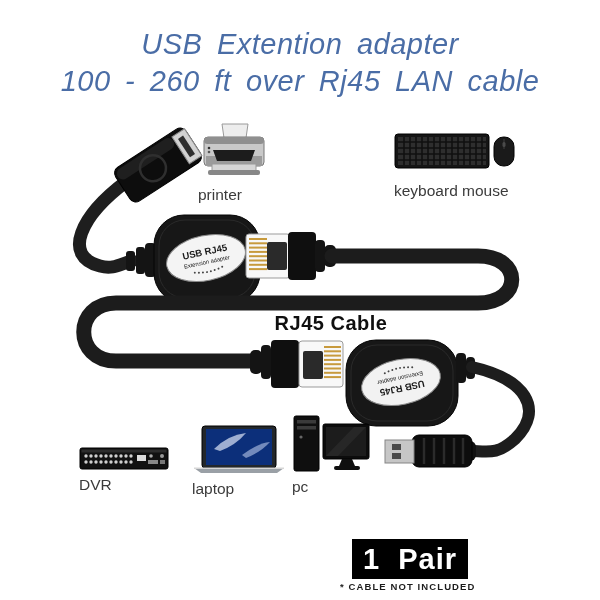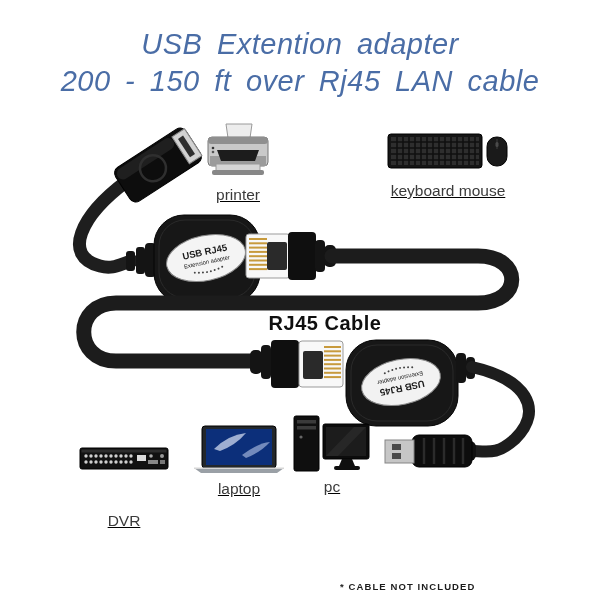--- a/index.html
+++ b/index.html
@@ -5,51 +5,51 @@
   html,body { margin:0; padding:0; background:#fff; }
   .stage {
     position:relative; width:600px; height:600px; background:#ffffff;
     font-family:"Liberation Sans", sans-serif; overflow:hidden; margin:11px auto;
   }
   .title { position:absolute; top:15px; left:0; width:600px; text-align:center; }
   .title-line {
     font-style:italic; font-size:29px; line-height:37px; color:#4a6da6;
     letter-spacing:.5px; word-spacing:6px; font-weight:400;
   }
-  .device { position:absolute; display:flex; flex-direction:column; align-items:center;text-decoration:underline; }
+  .device { position:absolute; display:flex; flex-direction:column; align-items:flex-start; }
   .device-label { font-size:15.5px; color:#3b3b3b; margin-top:5px; white-space:nowrap; }
   .dev-printer { left:198px; top:112px; width:80px; }
   .dev-udisk   { left:299px; top:116px; width:64px; }
-  .dev-kbm     { left:386px; top:118px; width:124px; }
-  .dev-dvr     { left:79px;  top:434px; width:90px;gap:36px; }
+  .dev-kbm     { left:394px; top:118px; width:124px; }
+  .dev-dvr     { left:79px;  top:434px; width:90px; }
   .dev-laptop  { left:192px; top:414px; width:94px; }
   .dev-pc      { left:292px; top:402px; width:80px; }
   .assembly { position:absolute; left:0; top:0; }
   .rj45-label {
-    position:absolute; left:230px; top:301px; width:190px; text-align:center;
+    position:absolute; left:236px; top:301px; width:190px; text-align:center;
     font-size:20px; font-weight:bold; color:#0f0f0f; letter-spacing:.5px;
   }
   .pair-badge {
     position:absolute; left:352px; top:528px; width:116px; height:40px;
     background:#000; color:#fff; display:flex; align-items:center; justify-content:center;
     font-size:29px; font-weight:800; white-space:pre; letter-spacing:1px;
   }
   .pair-note {
     position:absolute; left:340px; top:570px; width:140px; text-align:left;
     font-size:9.5px; letter-spacing:1.1px; color:#1c1c1c; font-weight:600; white-space:nowrap;
   }
 </style>
 </head>
 <body>
 
 <div class="stage">
 
   <div class="title">
     <div class="title-line">USB Extention adapter</div>
-    <div class="title-line">200 - 150 ft over Rj45 LAN cable</div>
+    <div class="title-line">100 - 260 ft over Rj45 LAN cable</div>
   </div>
 
   <svg class="assembly" width="600" height="600" viewBox="0 0 600 600">
 
     <path d="M 127 170 C 80 205, 62 245, 100 255 C 114 259, 122 252, 132 250" stroke="#1e1e1e" stroke-width="13" fill="none" stroke-linecap="round"></path>
 
     <g transform="translate(158,154) rotate(-33)">
       <rect x="-42" y="-20" width="84" height="40" rx="7" fill="#0d0d0d" stroke="#000"></rect>
       <rect x="-40" y="-18" width="66" height="12" rx="6" fill="#2c2c2c" opacity="0.6"></rect>
       <circle cx="-6" cy="0" r="13" fill="none" stroke="#2f2f2f" stroke-width="2.5"></circle>
@@ -265,15 +265,16 @@
       <circle cx="9" cy="24" r="1.6" fill="#666"></circle>
       <rect x="31" y="11" width="46" height="35" rx="2" fill="#0c0c0c" stroke="#000"></rect>
       <rect x="34" y="14" width="40" height="29" fill="#1c1c1c"></rect>
       <polygon points="34,43 62,14 74,14 46,43" fill="#2c2c2c" opacity="0.7"></polygon>
       <polygon points="50,46 60,46 63,53 47,53" fill="#0f0f0f"></polygon>
       <rect x="42" y="53" width="26" height="4" rx="2" fill="#0f0f0f"></rect>
     </svg>
     <div class="device-label">pc</div>
   </div>
 
+  <div class="pair-badge">1  Pair</div>
   <div class="pair-note">* CABLE NOT INCLUDED</div>
 
 </div>
 
 </body></html>

